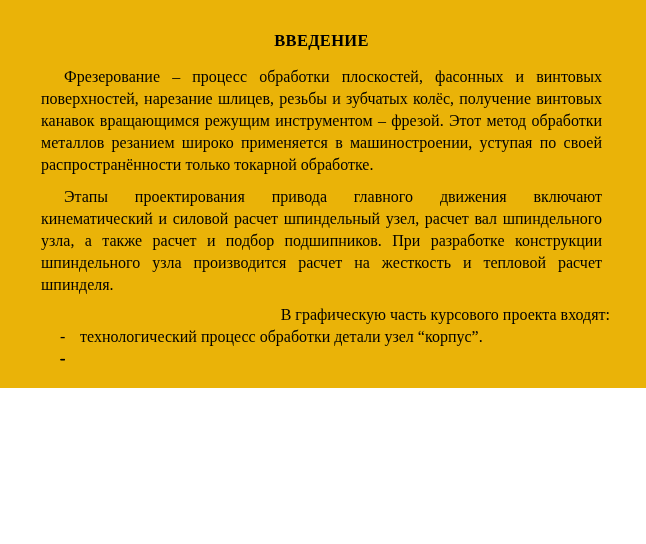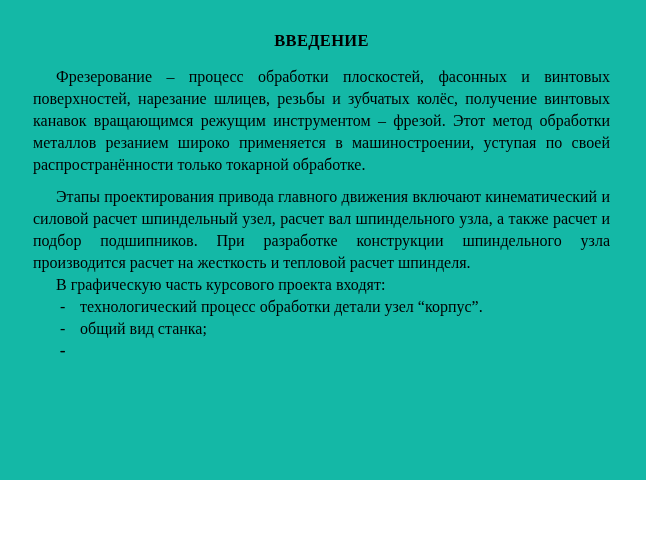--- a/index.html
+++ b/index.html
@@ -3,49 +3,49 @@
 <meta charset="utf-8">
 <style>
   html, body {
     margin: 0;
     padding: 0;
     background: #ffffff;
   }
   .page {
     position: relative;
     width: 646px;
-    height: 480px;
+    height: 388px;
     box-sizing: border-box;
-    background: #14b8a6;
+    background: #eab308;
     color: #000000;
     font-family: "Liberation Serif", "DejaVu Serif", serif;
     font-size: 16px;
     line-height: 22px;
     padding: 30px 36px 0 33px;
     overflow: hidden;
   }
   .doc-title {
     font-size: 16.5px;
     font-weight: bold;
     text-align: center;
     margin: 0 0 14px 0;
     letter-spacing: 0.3px;
   }
   p.body-par {
-    margin: 0;
+    margin: 8px;
     text-align: justify;
     text-indent: 23px;
   }
   p.gap-after {
     margin-bottom: 10px;
   }
   p.list-intro {
     margin: 0;
     text-indent: 23px;
-    text-align: left;
+    text-align: right;
   }
   ul.doc-list {
     list-style: none;
     margin: 0;
     padding: 0;
   }
   ul.doc-list li {
     position: relative;
     padding-left: 47px;
     text-align: left;
@@ -70,21 +70,20 @@
 
   <p class="list-intro">В графическую часть курсового проекта входят:</p>
 
   <ul class="doc-list">
     <li>
       <span class="dash">-</span>
       <span>технологический процесс обработки детали узел “корпус”.</span>
     </li>
     <li>
       <span class="dash">-</span>
-      <span>общий вид станка;</span>
     </li>
     <li>
       <span class="dash">-</span>
     </li>
     <li>
       <span class="dash">-</span>
     </li>
   </ul>
 
 </div>

